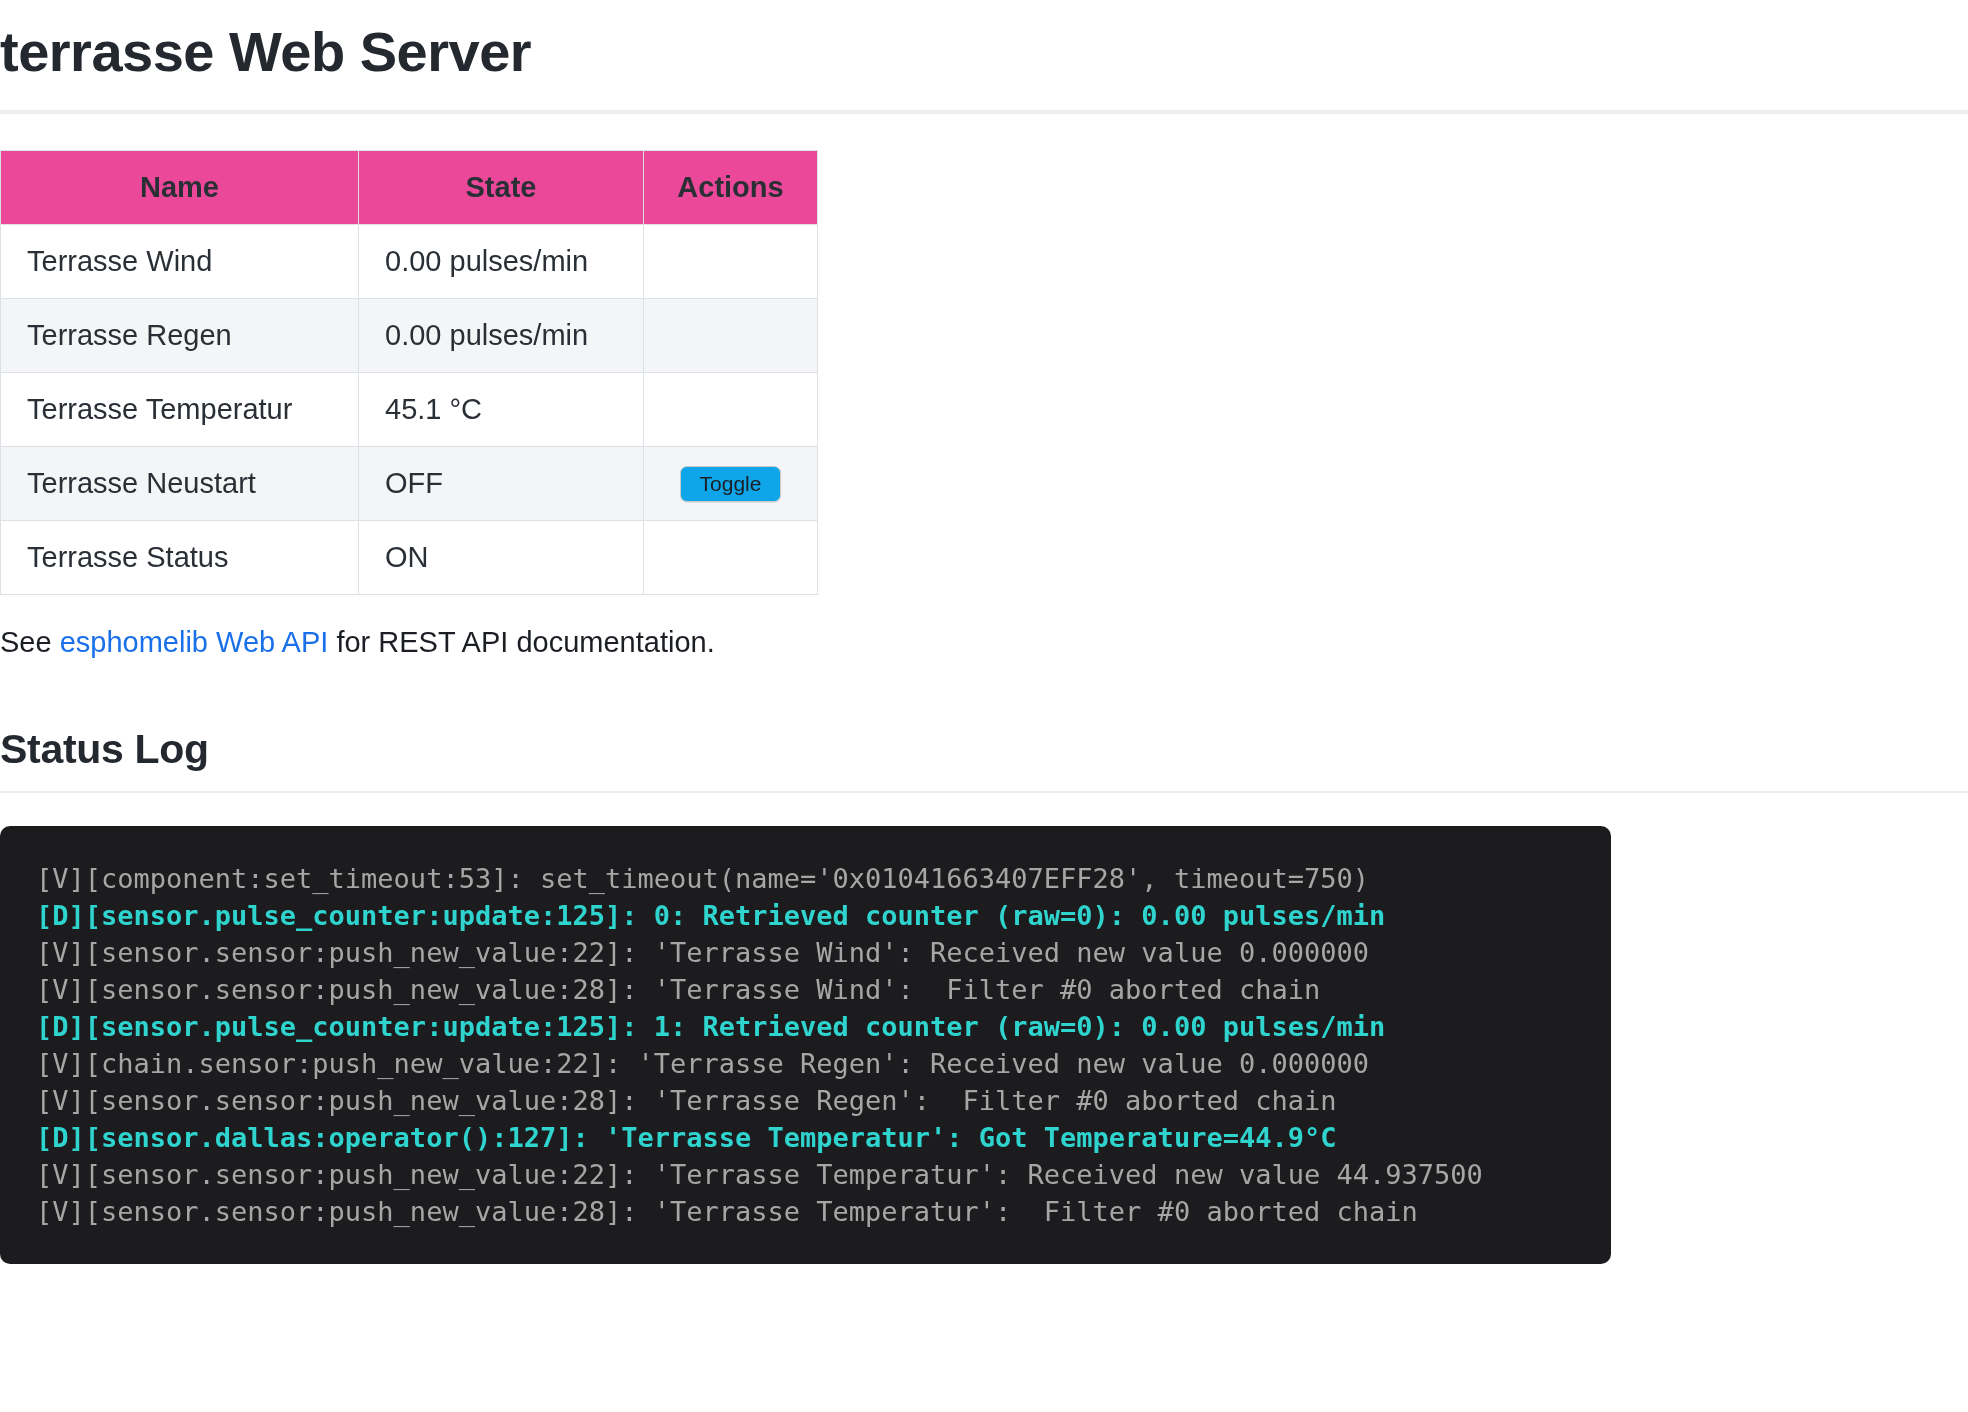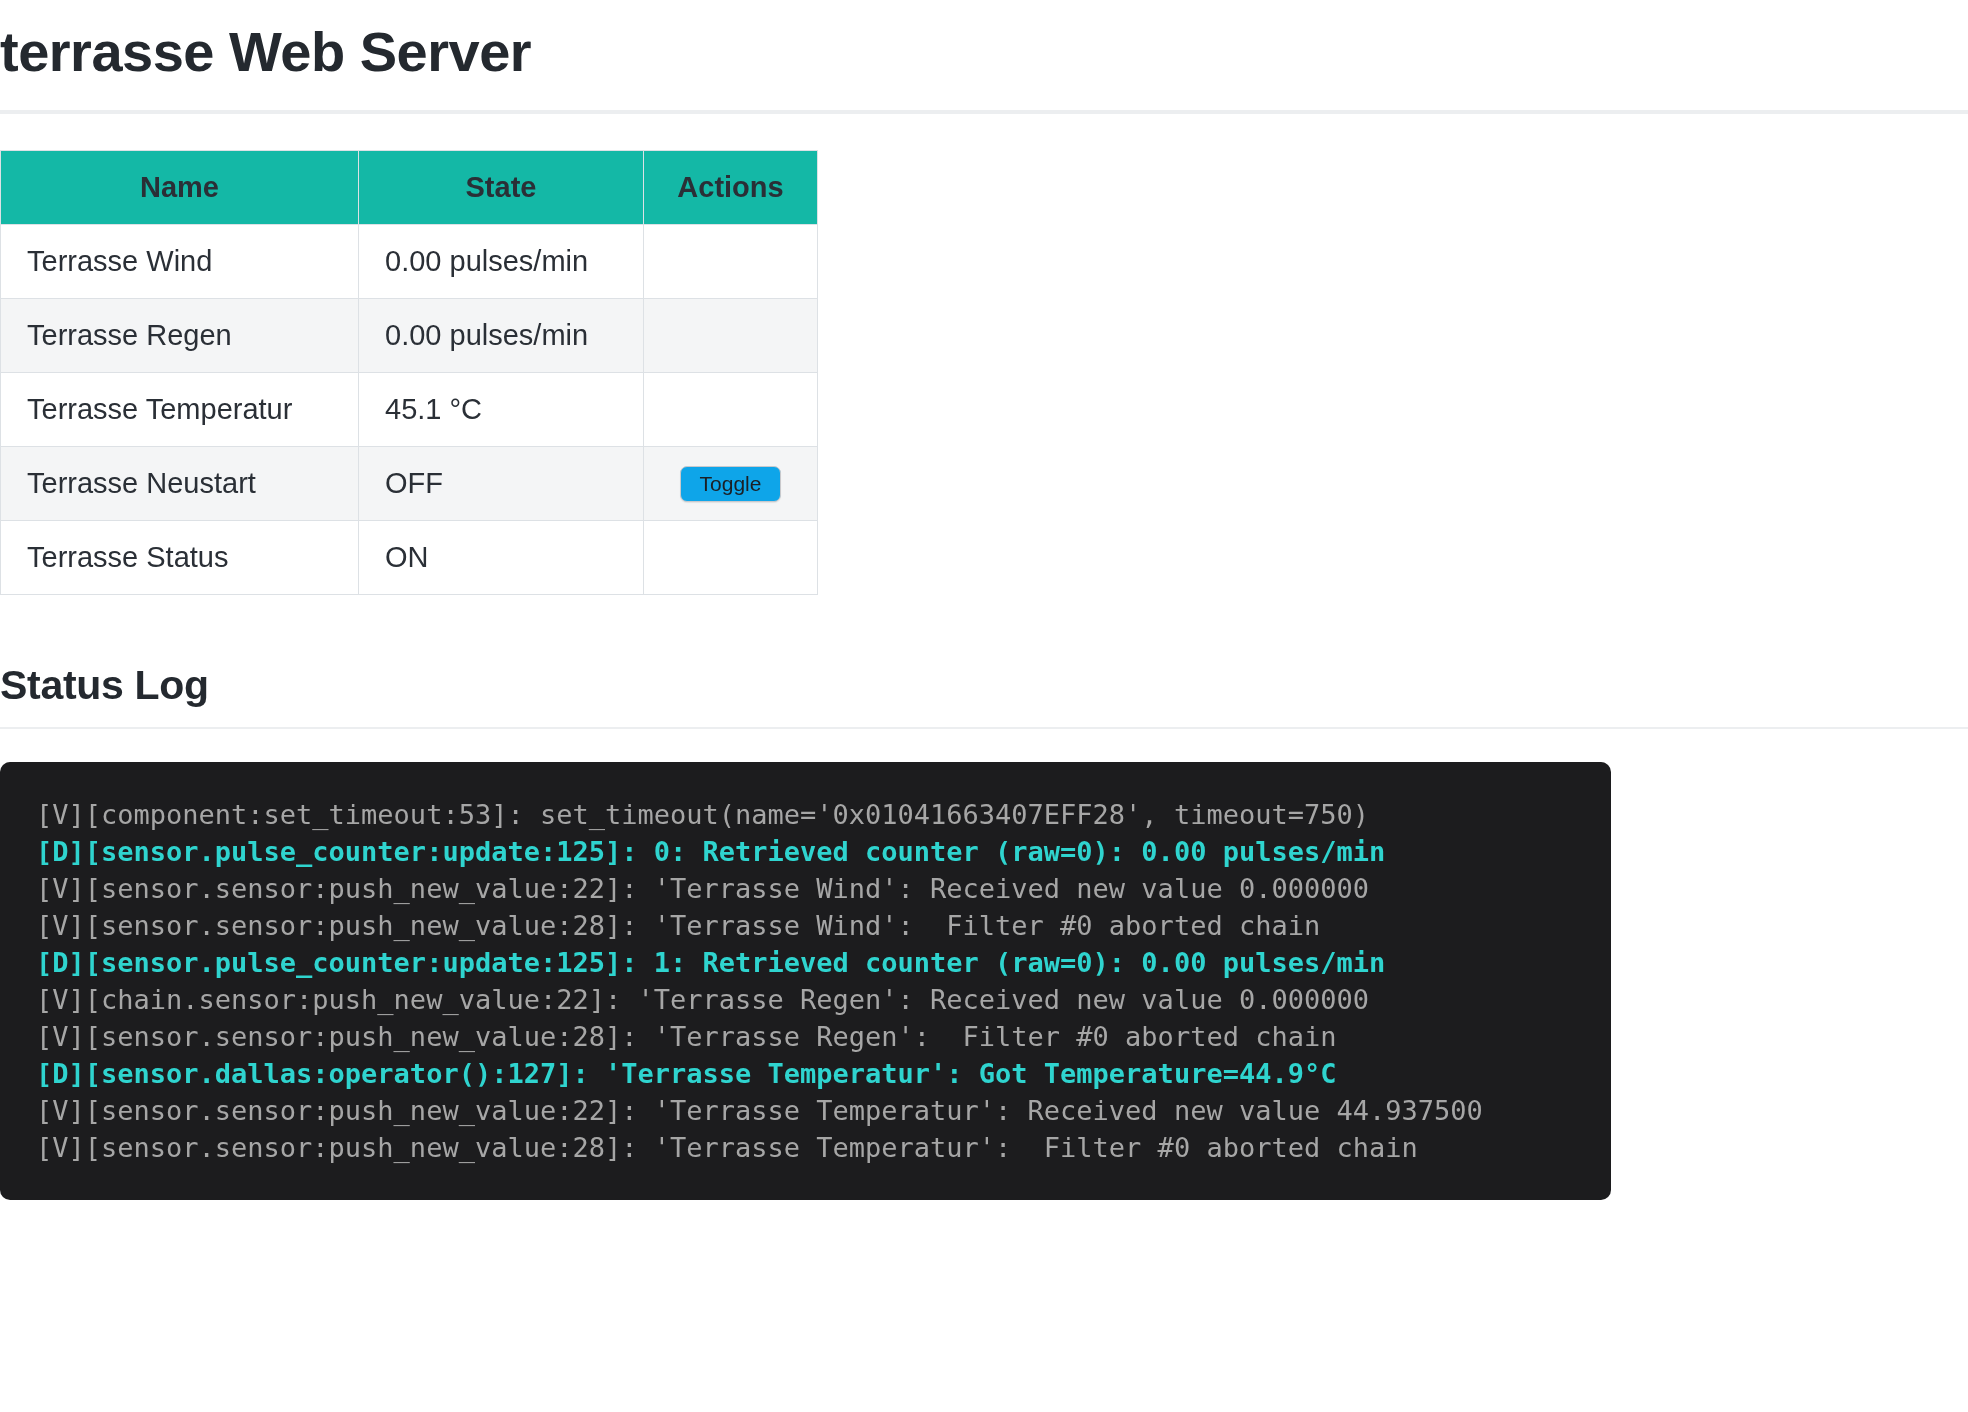--- a/index.html
+++ b/index.html
@@ -56,21 +56,21 @@
   table.states-table td{
     border:1px solid var(--table-border);
     padding:20px 26px;
     line-height:33px;
     text-align:left;
     overflow:hidden;
   }
   table.states-table th{
     text-align:center;
     font-weight:700;
-    background:#14b8a6;
+    background:#ec4899;
   }
   table.states-table tbody tr:nth-child(even){background:var(--stripe-bg);}
   table.states-table td.actions-cell{text-align:center;padding:14px 10px;}
 
   button.toggle-button{
     font-family:"Liberation Sans","DejaVu Sans",sans-serif;
     font-size:21px;
     color:#1b1f24;
     background:#0ea5e9;
     border:1px solid #c9c9cc;
@@ -159,20 +159,21 @@
         </td>
       </tr>
       <tr>
         <td>Terrasse Status</td>
         <td>ON</td>
         <td class="actions-cell"></td>
       </tr>
     </tbody>
   </table>
 
+  <p class="api-note"><span>See </span><a class="api-link">esphomelib Web API</a><span> for REST API documentation.</span></p>
 
   <h2 class="section-heading debug">Status Log</h2>
   <hr class="rule">
 
   <div class="log-panel">
     <div class="log-line">[V][component:set_timeout:53]: set_timeout(name='0x01041663407EFF28', timeout=750)</div>
     <div class="log-line debug">[D][sensor.pulse_counter:update:125]: 0: Retrieved counter (raw=0): 0.00 pulses/min</div>
     <div class="log-line">[V][sensor.sensor:push_new_value:22]: 'Terrasse Wind': Received new value 0.000000</div>
     <div class="log-line">[V][sensor.sensor:push_new_value:28]: 'Terrasse Wind':  Filter #0 aborted chain</div>
     <div class="log-line debug">[D][sensor.pulse_counter:update:125]: 1: Retrieved counter (raw=0): 0.00 pulses/min</div>

